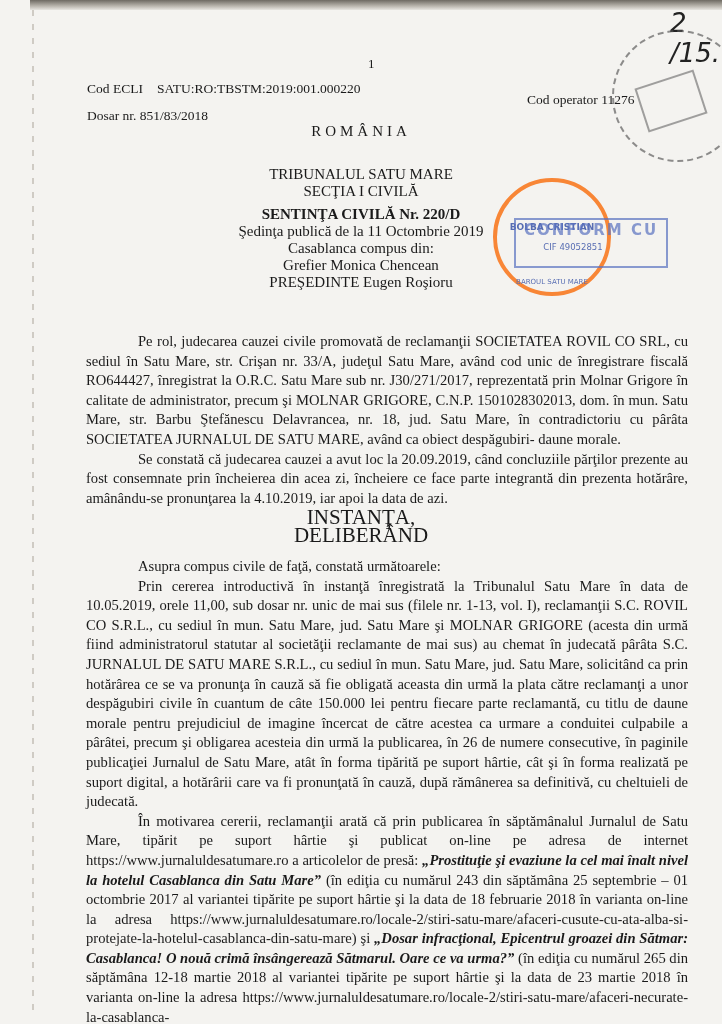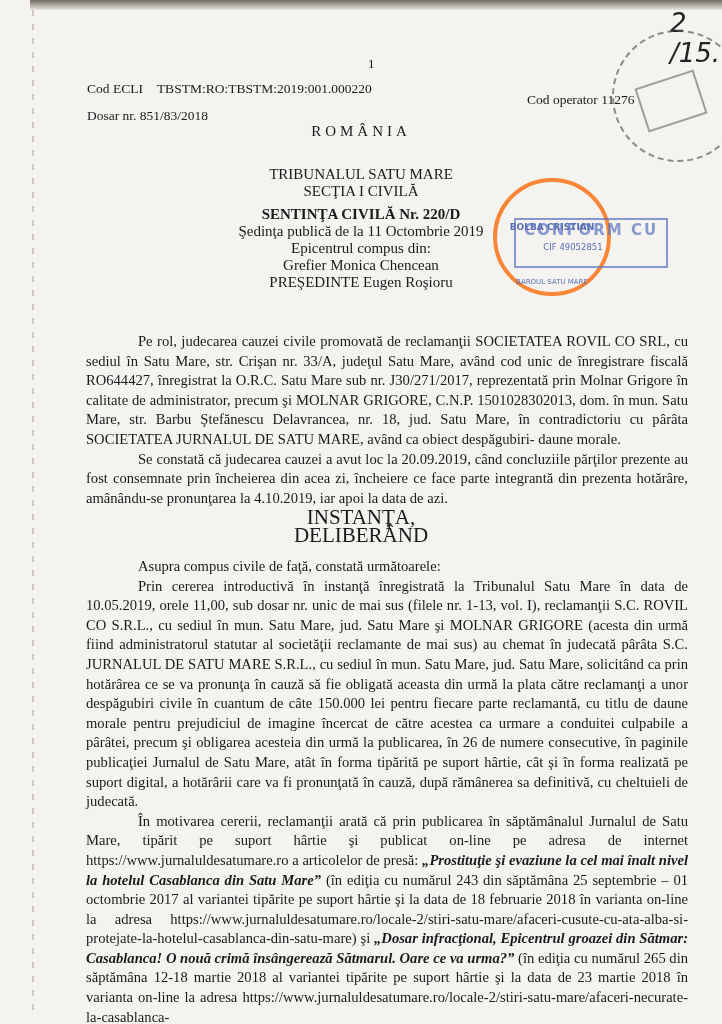--- a/index.html
+++ b/index.html
@@ -70,34 +70,34 @@
 
 <div class="topband"></div>
 <div class="leftedge"></div>
 
 <div class="handwrite">2 /15.</div>
 <div class="stamp-round"></div>
 <div class="stamp-rect"></div>
 
 <div class="pagenum">1</div>
 <div class="ecli">
-  <span class="lbl">Cod ECLI</span><span>TBSTM:RO:TBSTM:2019:001.000220</span>
+  <span class="lbl">Cod ECLI</span><span>SATU:RO:TBSTM:2019:001.000220</span>
 </div>
 <div class="dosar">Dosar nr. 851/83/2018</div>
 <div class="codop">Cod operator 11276</div>
 
 <div class="center romania">ROMÂNIA</div>
 <div class="center trib">
   <div>TRIBUNALUL SATU MARE</div>
   <div>SECŢIA I CIVILĂ</div>
 </div>
 <div class="center sent">
   <div class="b">SENTINŢA CIVILĂ Nr. 220/D</div>
   <div>Şedinţa publică de la 11 Octombrie 2019</div>
-  <div>Epicentrul compus din:</div>
+  <div>Casablanca compus din:</div>
   <div>Grefier Monica Chencean</div>
   <div>PREŞEDINTE Eugen Roşioru</div>
 </div>
 
 <div class="bar-stamp">
   <div class="n">BOLBA CRISTIAN</div>
   <div class="c">CIF 49052851</div>
   <div class="b">BAROUL SATU MARE</div>
 </div>
 <div class="conform">

